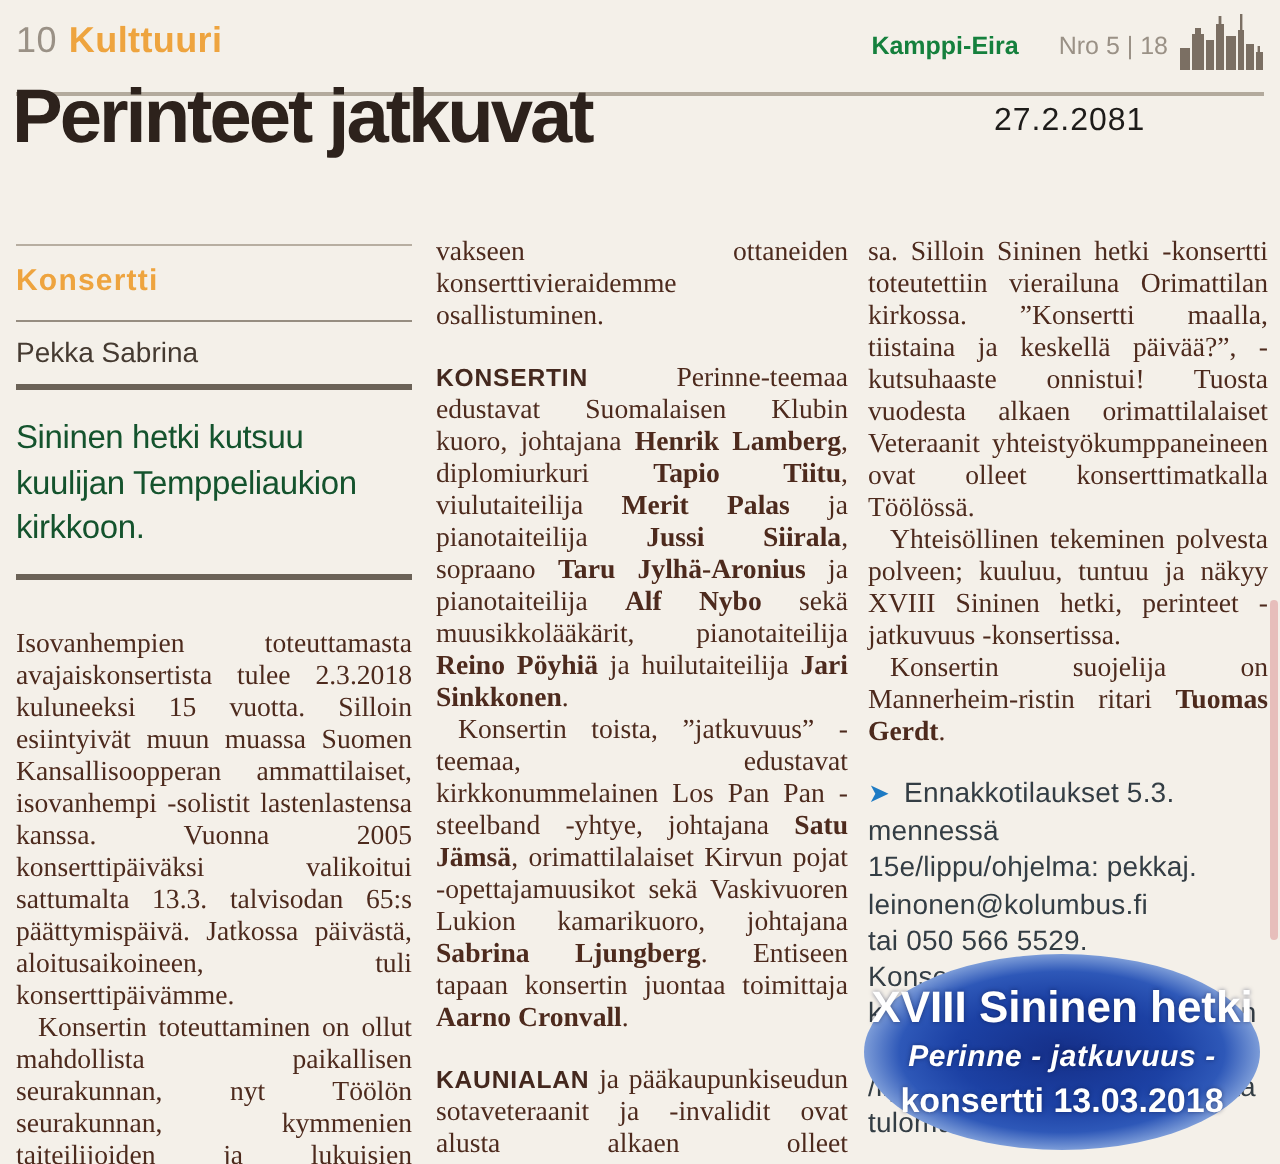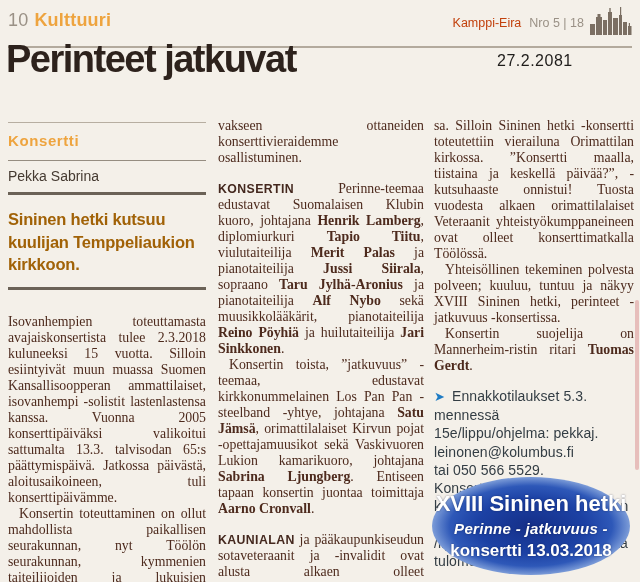--- a/index.html
+++ b/index.html
@@ -5,41 +5,41 @@
   html,body{margin:0;padding:0;width:640px;height:582px;overflow:hidden;}
   body{font-family:"Liberation Sans",sans-serif;background:#f4f0e9;color:#3c332c;}
   #page{position:relative;width:640px;height:582px;overflow:hidden;}
 
   
   .hdr{position:absolute;left:8px;top:10px;right:8px;height:26px;}
   .hdr-left{position:absolute;left:0;top:0;font-size:18px;letter-spacing:.2px;}
   .pgnum{color:#9a9186;font-weight:normal;margin-right:6px;}
   .section{color:#eea43f;font-weight:bold;}
   .hdr-right{position:absolute;right:48px;top:6px;font-size:12.5px;white-space:nowrap;}
-  .masthead{font-weight:normal;color:#c2410c;margin-right:8px;}
+  .masthead{font-weight:bold;color:#15803d;margin-right:20px;}
   .issue{color:#9a9186;}
   .skyline{position:absolute;right:0;top:-4px;width:42px;height:30px;}
   .hdr-rule{position:absolute;left:0;top:36px;right:0;height:2px;background:#b3aa9d;}
 
   
   .headline{position:absolute;left:6px;top:40px;font-size:38px;font-weight:bold;
     color:#2d221c;letter-spacing:-1.5px;line-height:1.04;white-space:nowrap;}
   .date-stamp{position:absolute;left:497px;top:52px;font-size:16px;color:#1e1c1a;letter-spacing:.5px;text-align:center;}
 
   
   .col{position:absolute;}
   .col-1{left:8px;top:122px;width:198px;}
   .col-2{left:218px;top:118px;width:206px;}
   .col-3{left:434px;top:118px;width:200px;}
   .rule-thin-lt{border:0;border-top:1px solid #b7ae a1;border-top:1px solid #b7aea1;margin:0 0 9px 0;}
   .rule-thin{border:0;border-top:1px solid #968d81;margin:10px 0 7px 0;}
   .rule-thick{border:0;border-top:3px solid #6b6257;margin:7px 0 0 0;}
   .category{color:#eea43f;font-weight:bold;font-size:15px;letter-spacing:.6px;line-height:18px;}
   .byline{font-size:14px;color:#453a31;line-height:17px;}
-  .lede{font-size:16.5px;font-weight:bold;color:#a16207;line-height:22.5px;margin:13px 0 11px 0;letter-spacing:-.2px;}
+  .lede{font-size:16.5px;font-weight:normal;color:#14532d;line-height:22.5px;margin:13px 0 11px 0;letter-spacing:-.2px;}
 
   
   .bodywrap{margin-top:24px;}
   .body-p{margin:0;font-family:"Liberation Serif",serif;font-size:13.8px;line-height:16px;
     color:#4d2a1d;text-align:justify;}
   .body-p.indent{text-indent:11px;}
   .body-p.gap{margin-top:15px;}
   .body-p .b{font-weight:bold;}
   .body-p .lead{font-family:"Liberation Sans",sans-serif;font-weight:bold;font-size:12.3px;
     letter-spacing:.4px;color:#44281e;}

